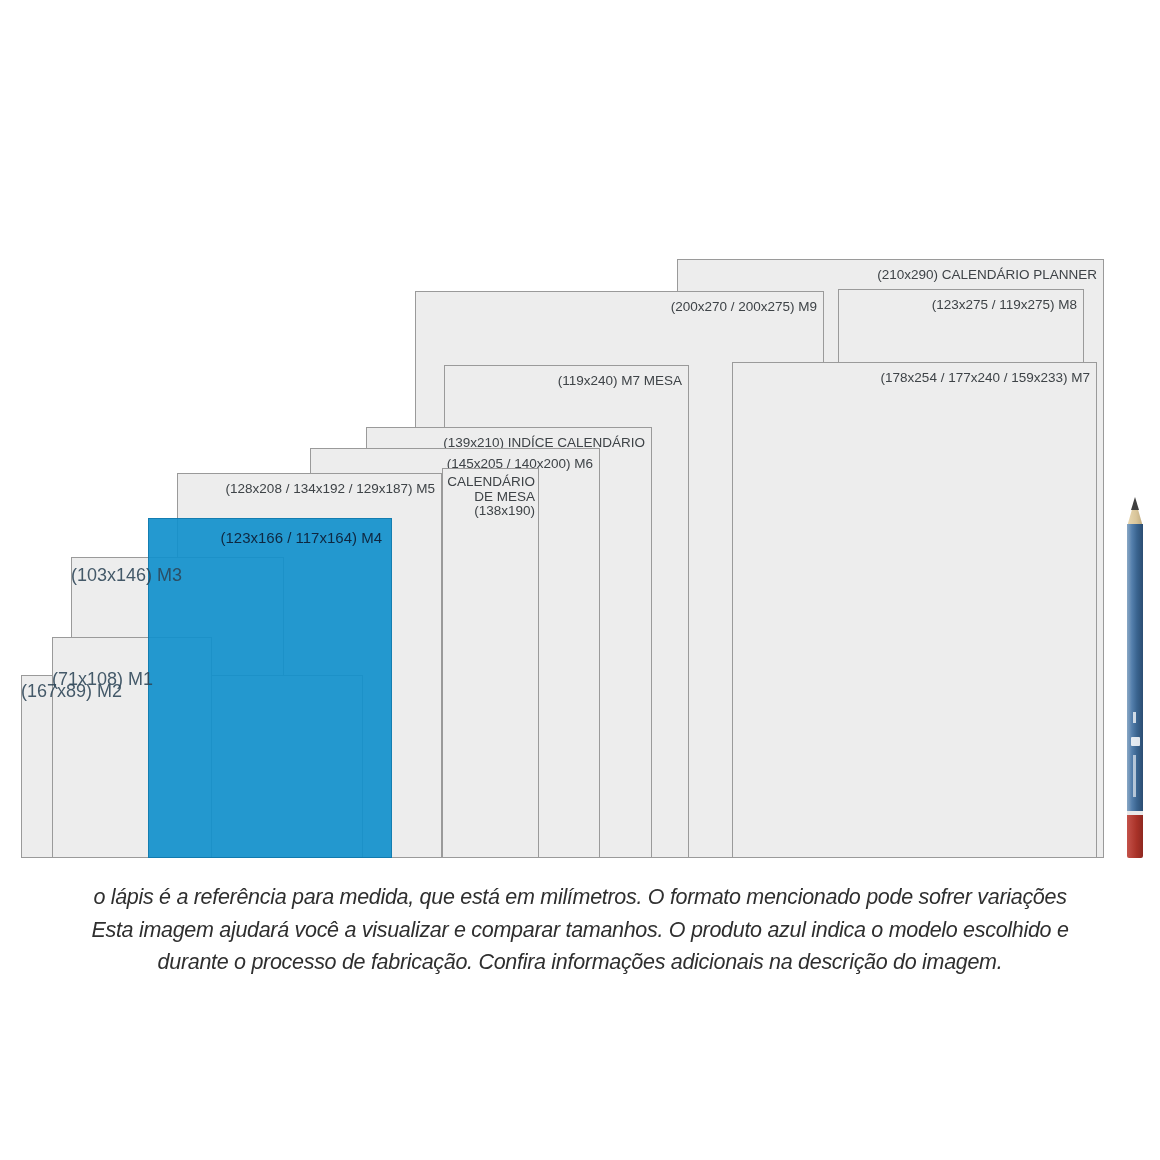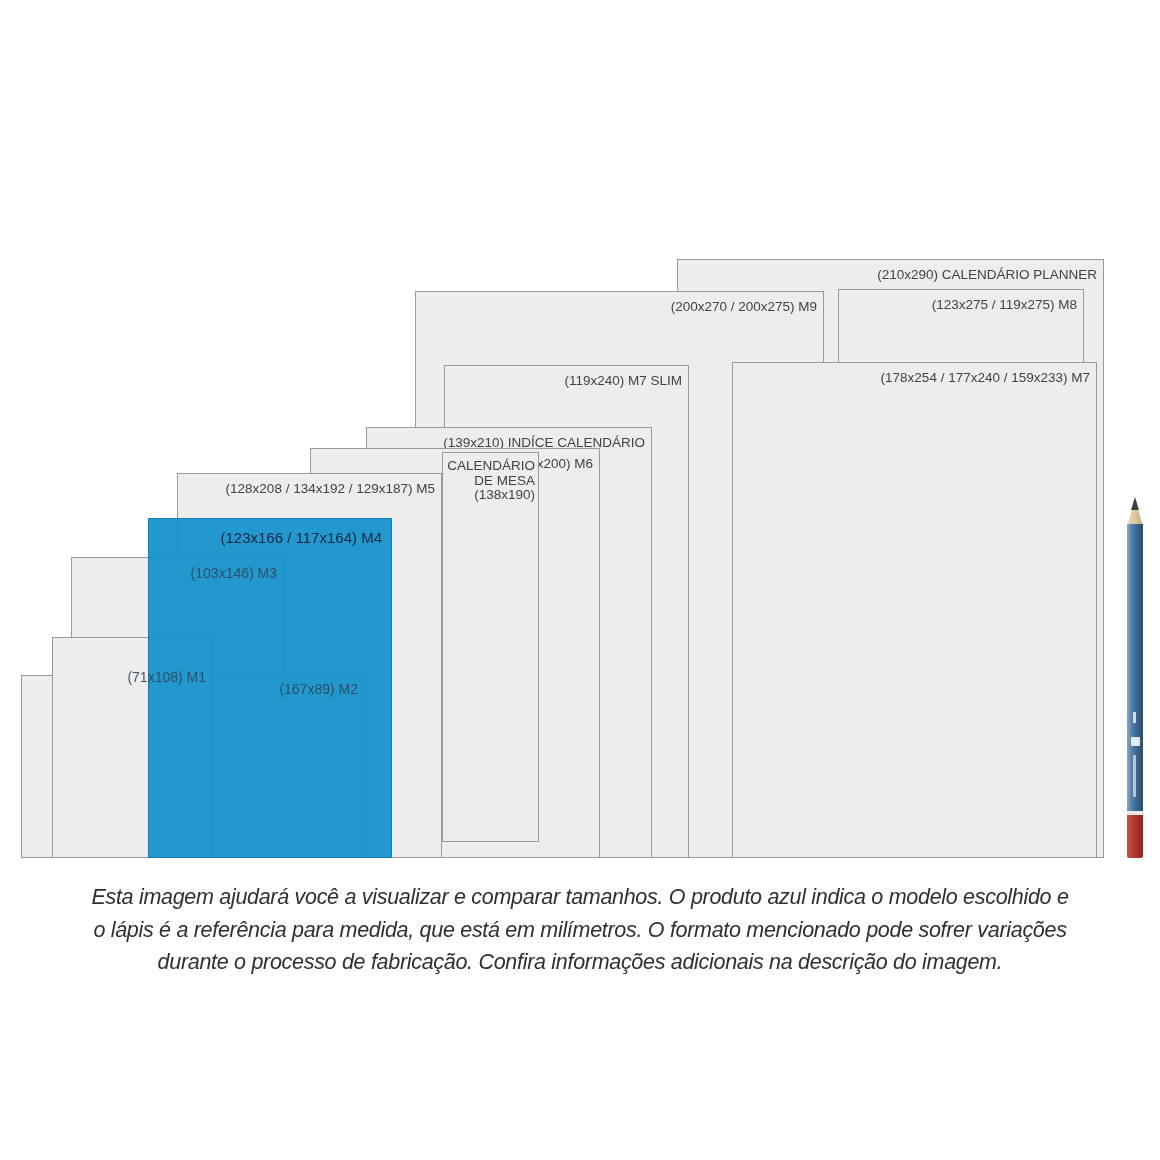--- a/index.html
+++ b/index.html
@@ -23,22 +23,22 @@
   #highlight-box{
     position:absolute;box-sizing:border-box;
     background:rgba(17,144,204,0.92);
     border:1px solid rgba(13,111,160,0.65);
   }
   #highlight-box .hl-label{
     position:absolute;top:10px;right:9px;white-space:nowrap;text-align:right;
     font-size:15px;font-weight:normal;color:var(--hl-label,#0f2740);
   }
   .overlay-label{
-    position:absolute;text-align:right;white-space:nowrap;
-    font-size:14px;color:var(--ov-label,#2d4557);opacity:0.88;
+    position:absolute;white-space:nowrap;
+    font-size:18px;color:var(--ov-label,#2d4557);opacity:0.88;
   }
   
   #pencil{position:absolute;left:1127px;top:497px;width:16px;height:361px;}
   #pencil div{position:absolute;}
   .p-wood{
     left:0.5px;top:2px;width:15px;height:26px;
     background:linear-gradient(90deg,#e8d7b0,#d9c59a 55%,#bda87c);
     clip-path:polygon(50% 0%,100% 100%,0% 100%);
   }
   .p-graphite{
@@ -73,32 +73,32 @@
       <div class="sbox" style="left: 677px; top: 259px; width: 427px; height: 599px;">
         <div class="sbox-label">(210x290) CALENDÁRIO PLANNER</div>
       </div>
       <div class="sbox" style="left: 415px; top: 291px; width: 409px; height: 567px;">
         <div class="sbox-label">(200x270 / 200x275) M9</div>
       </div>
       <div class="sbox" style="left: 838px; top: 289px; width: 246px; height: 569px;">
         <div class="sbox-label">(123x275 / 119x275) M8</div>
       </div>
       <div class="sbox" style="left: 444px; top: 365px; width: 245px; height: 493px;">
-        <div class="sbox-label">(119x240) M7 SLIM</div>
+        <div class="sbox-label">(119x240) M7 MESA</div>
       </div>
       <div class="sbox" style="left: 700px; top: 362px; width: 365px; height: 496px; margin-left: 32px;">
         <div class="sbox-label">(178x254 / 177x240 / 159x233) M7</div>
       </div>
       <div class="sbox" style="left: 366px; top: 427px; width: 286px; height: 431px;">
         <div class="sbox-label">(139x210) INDÍCE CALENDÁRIO</div>
       </div>
       <div class="sbox" style="left: 310px; top: 448px; width: 290px; height: 410px;">
         <div class="sbox-label">(145x205 / 140x200) M6</div>
       </div>
-      <div class="sbox" style="left: 442px; top: 452px; width: 97px; height: 390px;">
+      <div class="sbox" style="left: 442px; top: 468px; width: 97px; height: 390px;">
         <div class="sbox-label tight">
           <div class="lbl-line">CALENDÁRIO</div>
           <div class="lbl-line">DE MESA</div>
           <div class="lbl-line">(138x190)</div>
         </div>
       </div>
       <div class="sbox" style="left: 177px; top: 473px; width: 265px; height: 385px;">
         <div class="sbox-label">(128x208 / 134x192 / 129x187) M5</div>
       </div>
       <div class="sbox" style="left: 71px; top: 557px; width: 213px; height: 301px;"></div>
@@ -121,18 +121,18 @@
     <div class="p-graphite"></div>
     <div class="p-body"></div>
     <div class="p-mark1"></div>
     <div class="p-logo"></div>
     <div class="p-text"></div>
     <div class="p-band"></div>
     <div class="p-red"></div>
   </div>
 
   <div id="caption">
+    <div>o lápis é a referência para medida, que está em milímetros. O formato mencionado pode sofrer variações</div>
     <div>Esta imagem ajudará você a visualizar e comparar tamanhos. O produto azul indica o modelo escolhido e</div>
-    <div>o lápis é a referência para medida, que está em milímetros. O formato mencionado pode sofrer variações</div>
     <div>durante o processo de fabricação. Confira informações adicionais na descrição do imagem.</div>
   </div>
 
 </div>
 
 </body></html>

